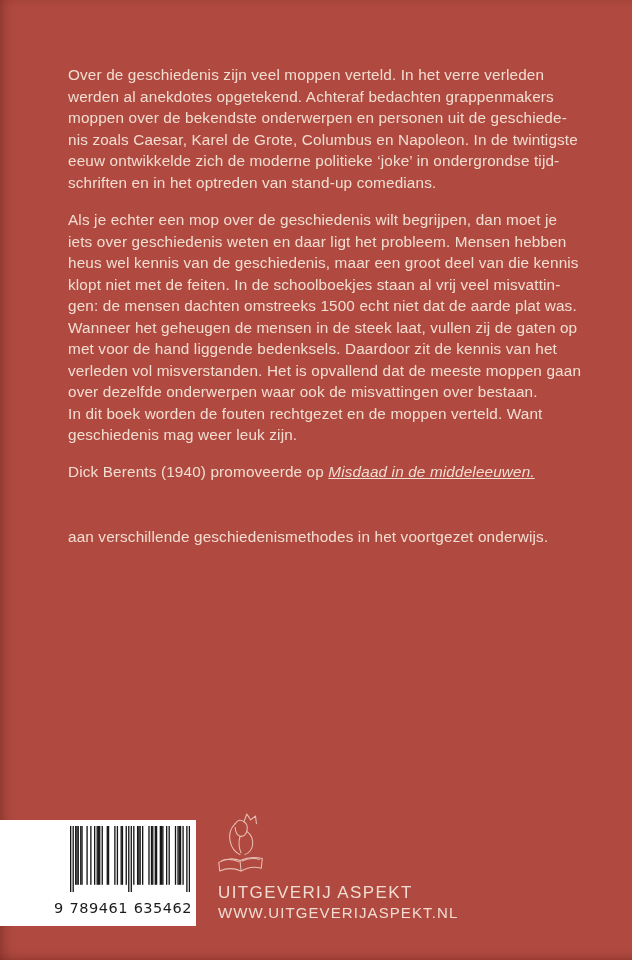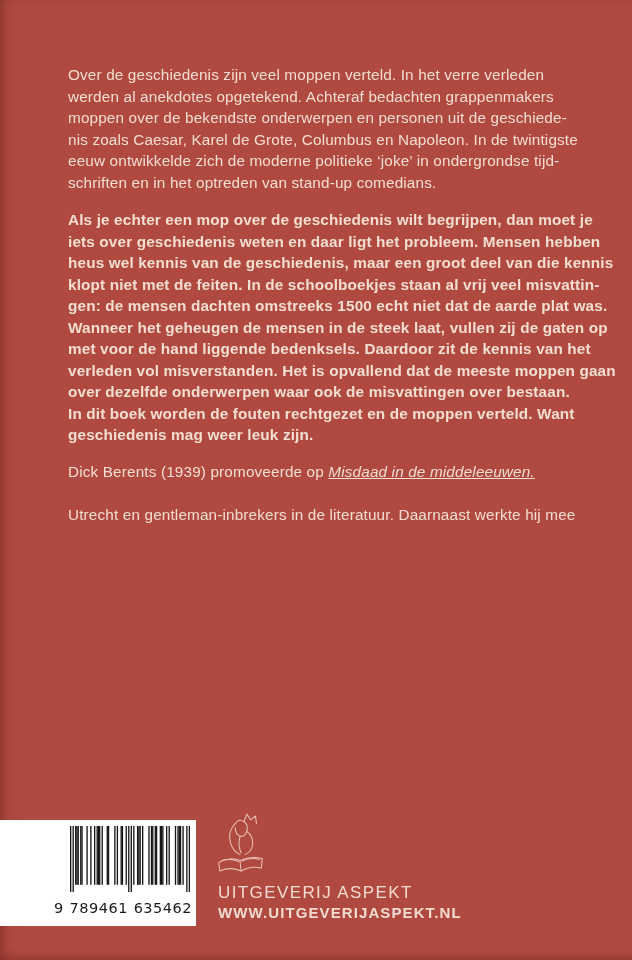--- a/index.html
+++ b/index.html
@@ -21,21 +21,21 @@
     width:548px;
     margin:0;
     color:#f2ddd1;
     font-size:15.3px;
     line-height:21.5px;
     letter-spacing:.15px;
     white-space:nowrap;
   }
   .blurb p em{font-style:italic;text-decoration:underline;}
   #para1{top:64px;}
-  #para2{top:209px;font-weight:bold;}
+  #para2{top:209px;}
   #para3{top:461px;}
 
   .barcode-box{
     position:absolute;
     left:0;top:820px;
     width:196px;height:106px;
     background:#ffffff;
   }
   .barcode-bars{
     position:absolute;
@@ -71,32 +71,32 @@
     font-size:17px;
     letter-spacing:1.4px;
     font-weight:400;
   }
   .publisher-site{
     position:absolute;
     left:218px;top:904px;
     color:#f2dcd1;
     font-size:15px;
     letter-spacing:1.1px;
-    font-weight:700;
+    font-weight:400;
   }
 </style>
 </head>
 <body>
 
 <div class="cover">
 
   <div class="blurb">
     <p id="para1"><span>Over de geschiedenis zijn veel moppen verteld. In het verre verleden</span><br><span>werden al anekdotes opgetekend. Achteraf bedachten grappenmakers</span><br><span>moppen over de bekendste onderwerpen en personen uit de geschiede-</span><br><span>nis zoals Caesar, Karel de Grote, Columbus en Napoleon. In de twintigste</span><br><span>eeuw ontwikkelde zich de moderne politieke ‘joke’ in ondergrondse tijd-</span><br><span>schriften en in het optreden van stand-up comedians.</span></p>
     <p id="para2"><span>Als je echter een mop over de geschiedenis wilt begrijpen, dan moet je</span><br><span>iets over geschiedenis weten en daar ligt het probleem. Mensen hebben</span><br><span>heus wel kennis van de geschiedenis, maar een groot deel van die kennis</span><br><span>klopt niet met de feiten. In de schoolboekjes staan al vrij veel misvattin-</span><br><span>gen: de mensen dachten omstreeks 1500 echt niet dat de aarde plat was.</span><br><span>Wanneer het geheugen de mensen in de steek laat, vullen zij de gaten op</span><br><span>met voor de hand liggende bedenksels. Daardoor zit de kennis van het</span><br><span>verleden vol misverstanden. Het is opvallend dat de meeste moppen gaan</span><br><span>over dezelfde onderwerpen waar ook de misvattingen over bestaan.</span><br><span>In dit boek worden de fouten rechtgezet en de moppen verteld. Want</span><br><span>geschiedenis mag weer leuk zijn.</span></p>
-    <p id="para3"><span>Dick Berents (1939) promoveerde op </span><em>Misdaad in de middeleeuwen.</em><br><br><span>Utrecht en gentleman-inbrekers in de literatuur. Daarnaast werkte hij mee</span><br></p>
+    <p id="para3"><span>Dick Berents (1940) promoveerde op </span><em>Misdaad in de middeleeuwen.</em><br><br><br><span>aan verschillende geschiedenismethodes in het voortgezet onderwijs.</span></p>
   </div>
 
   <div class="barcode-box">
     <svg class="barcode-bars" width="120" height="66" viewBox="0 0 95 64" preserveAspectRatio="none">
         <rect x="0" y="0" width="1.05" height="64"></rect>
         <rect x="2" y="0" width="1.05" height="64"></rect>
         <rect x="4" y="0" width="1.05" height="57"></rect>
         <rect x="5" y="0" width="1.05" height="57"></rect>
         <rect x="6" y="0" width="1.05" height="57"></rect>
         <rect x="8" y="0" width="1.05" height="57"></rect>

